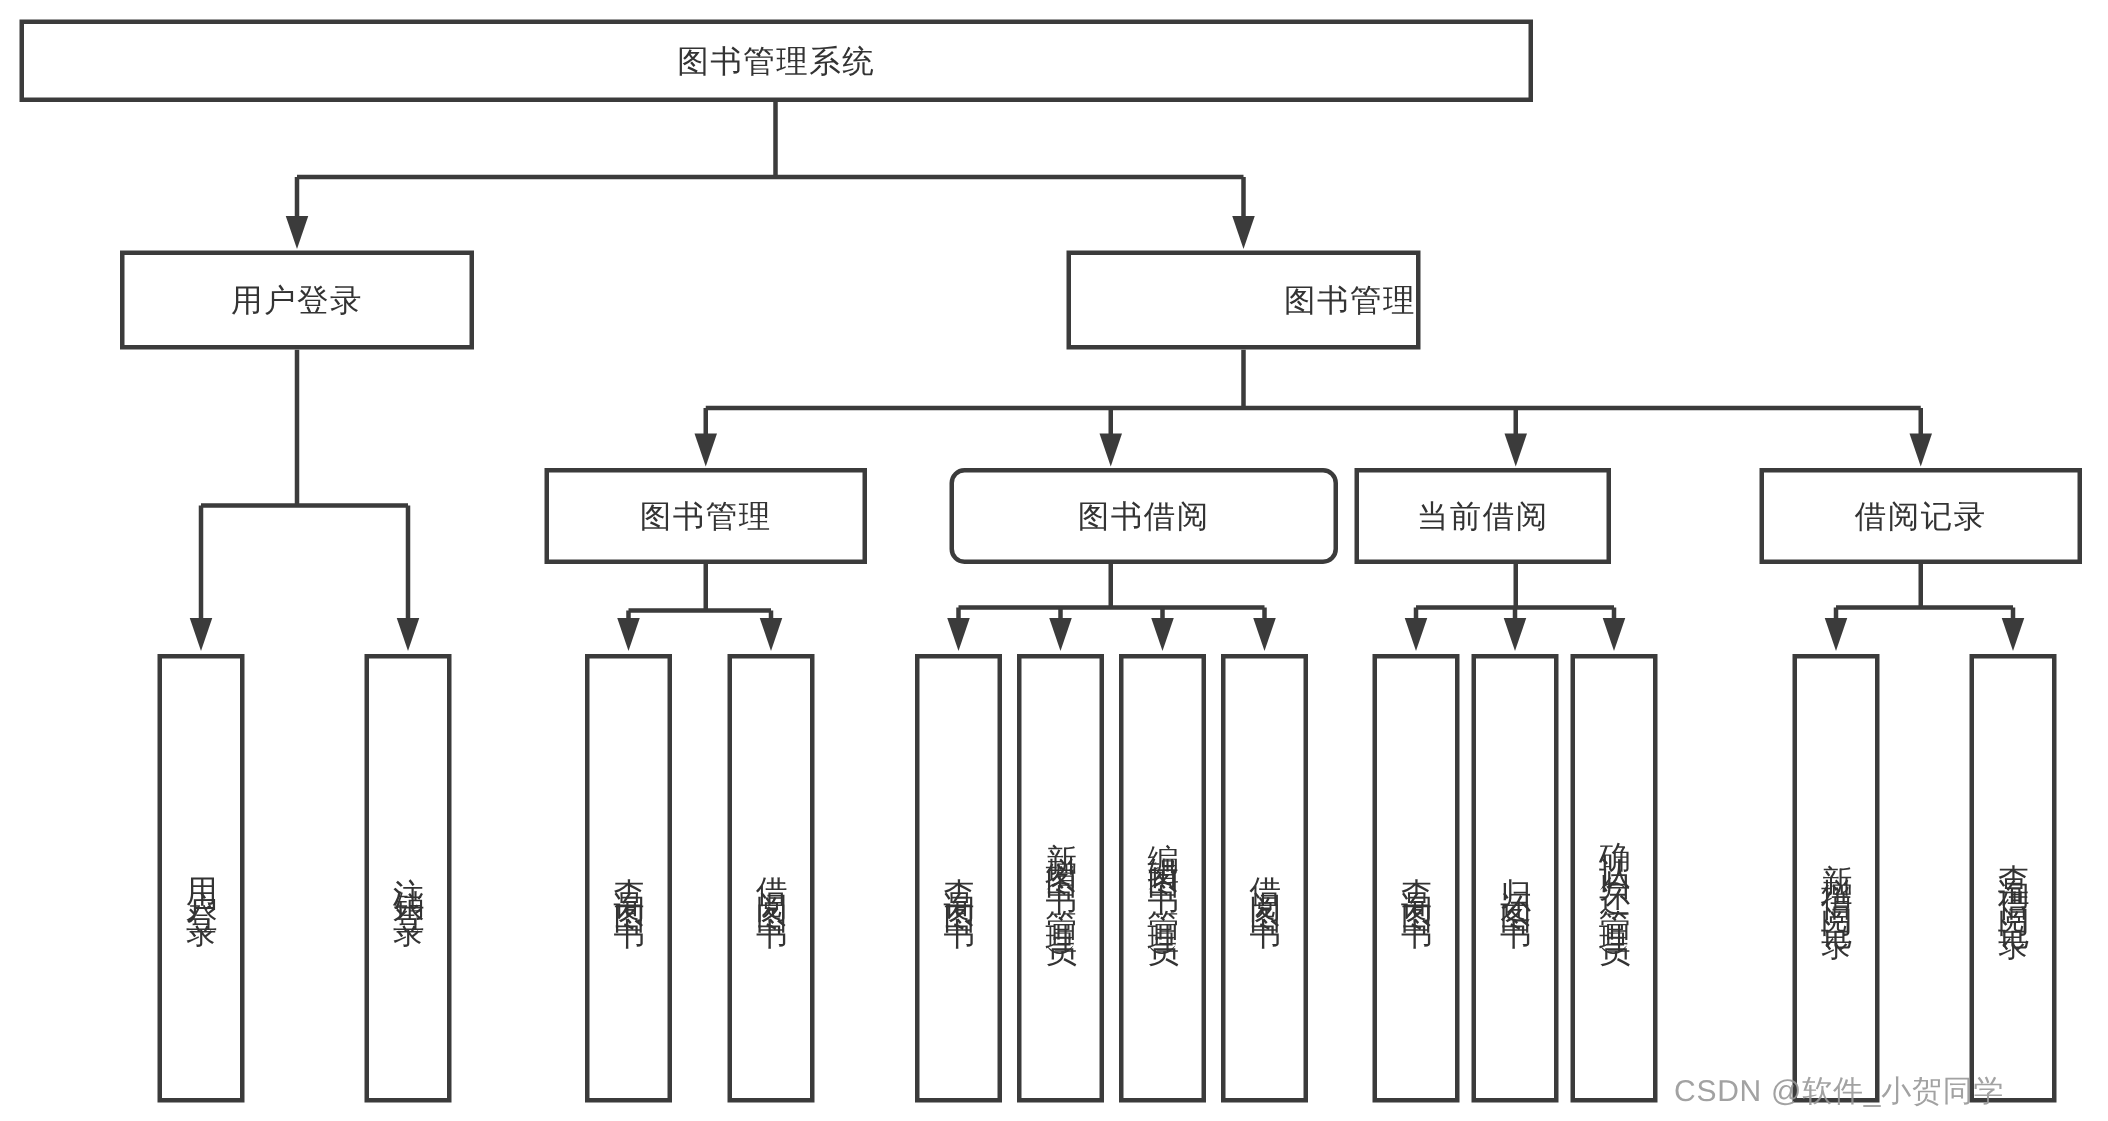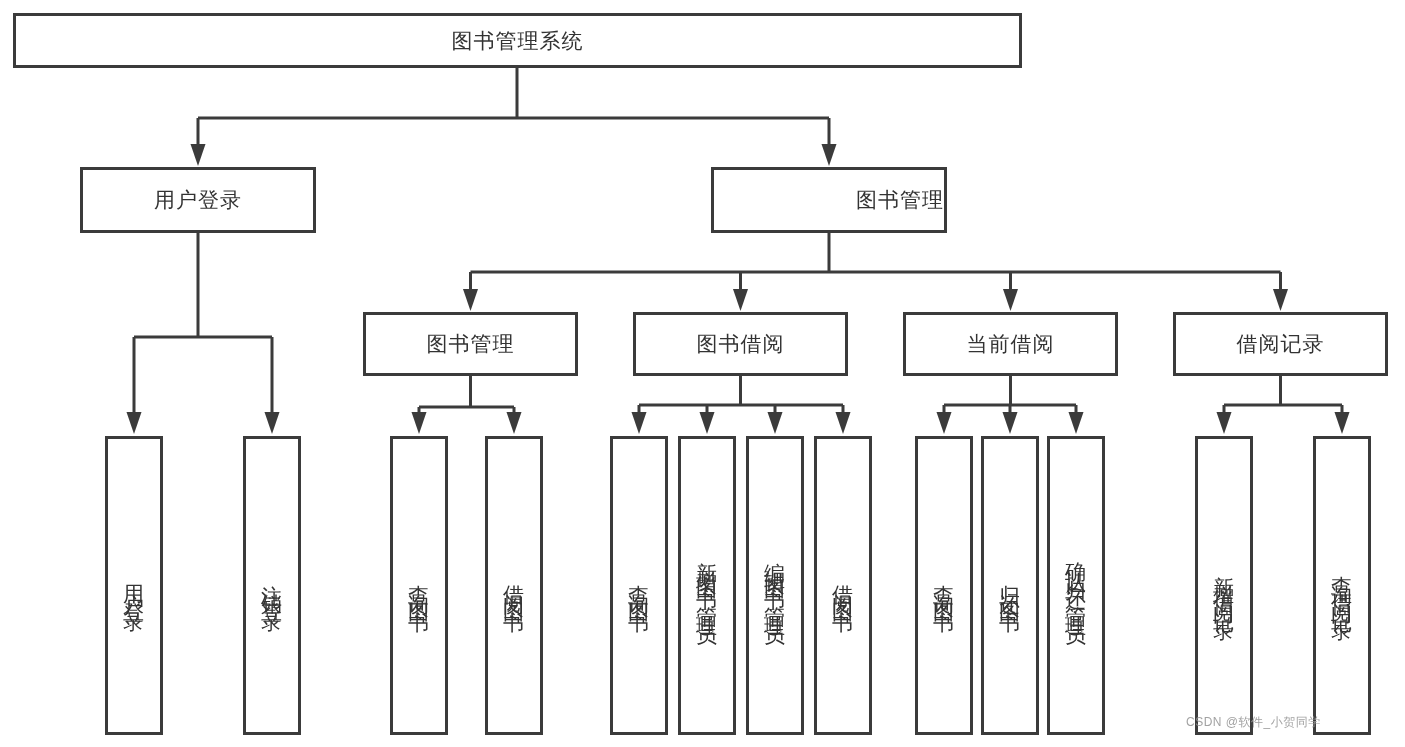--- a/index.html
+++ b/index.html
@@ -30,24 +30,24 @@
   }
   .node.v .label {
     writing-mode: vertical-rl;
     text-orientation: mixed;
     letter-spacing: 9px;
     white-space: normal;
     line-height: 1;
   }
   .watermark {
     position: absolute;
-    left: 1186px;
+    left: 1116px;
     top: 714px;
     width: 210px;
-    font-size: 12px;
+    font-size: 20px;
     letter-spacing: 0.5px;
     color: rgba(152, 152, 152, 0.9);
     white-space: nowrap;
     z-index: 3;
   }
 </style>
 </head>
 <body>
 
 <div id="stage">
@@ -99,24 +99,24 @@
   <div class="node" style="left:80px; top:167px; width:236px; height:66px;">
     <span class="label">用户登录</span>
   </div>
   <div class="node" style="left:711px; top:167px; width:236px; height:66px;justify-content:flex-end;">
     <span class="label">图书管理</span>
   </div>
 
   <div class="node" style="left:363px; top:312px; width:215px; height:64px;">
     <span class="label">图书管理</span>
   </div>
-  <div class="node" style="left:633px; top:312px; width:215px; height:64px;">
+  <div class="node" style="left:633px; top:312px; width:259px; height:64px;border-radius:10px;">
     <span class="label">图书借阅</span>
   </div>
-  <div class="node" style="left:903px; top:312px; width:215px; height:64px;">
+  <div class="node" style="left:903px; top:312px; width:171px; height:64px;">
     <span class="label">当前借阅</span>
   </div>
   <div class="node" style="left:1173px; top:312px; width:215px; height:64px;">
     <span class="label">借阅记录</span>
   </div>
 
   <div class="node v" style="left:105px; top:436px; width:58px; height:299px;">
     <span class="label">用户登录</span>
   </div>
   <div class="node v" style="left:243px; top:436px; width:58px; height:299px;">

